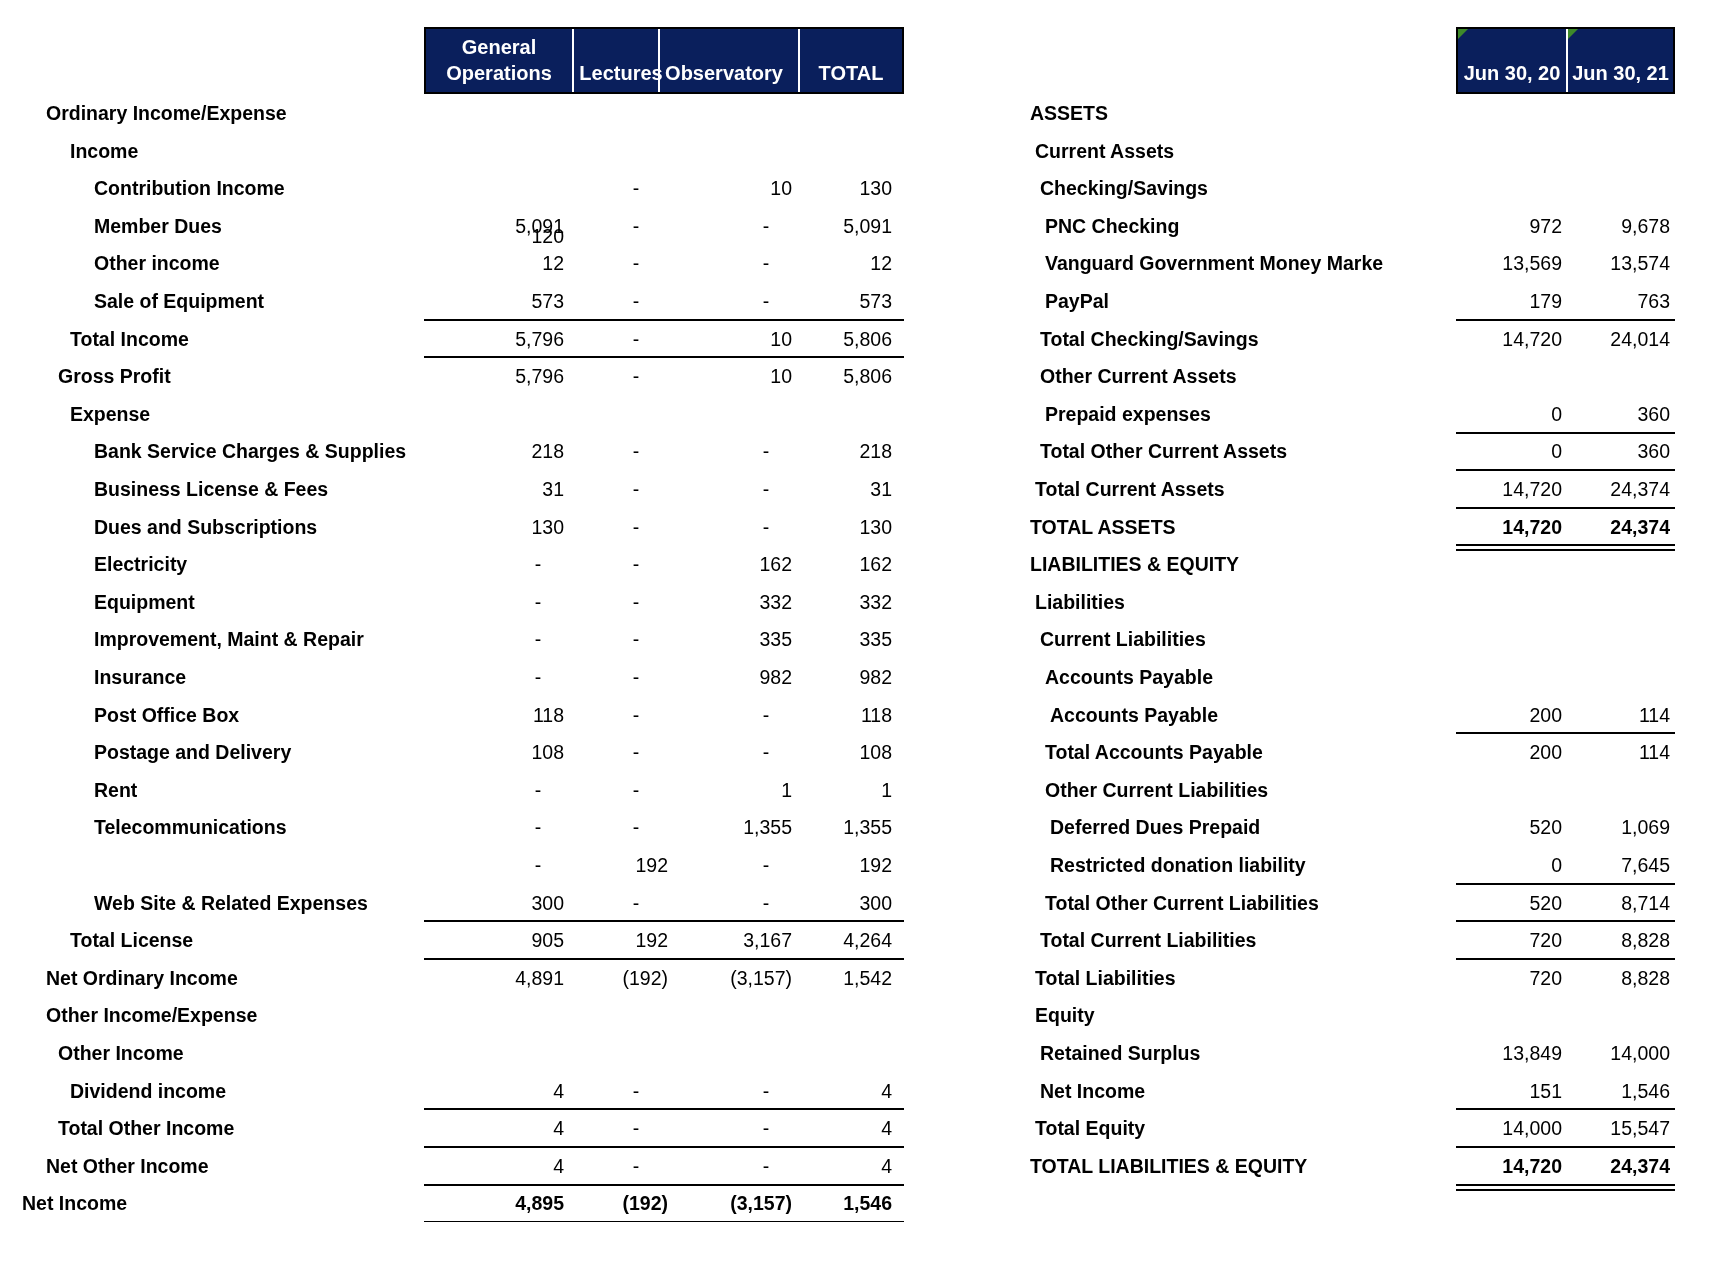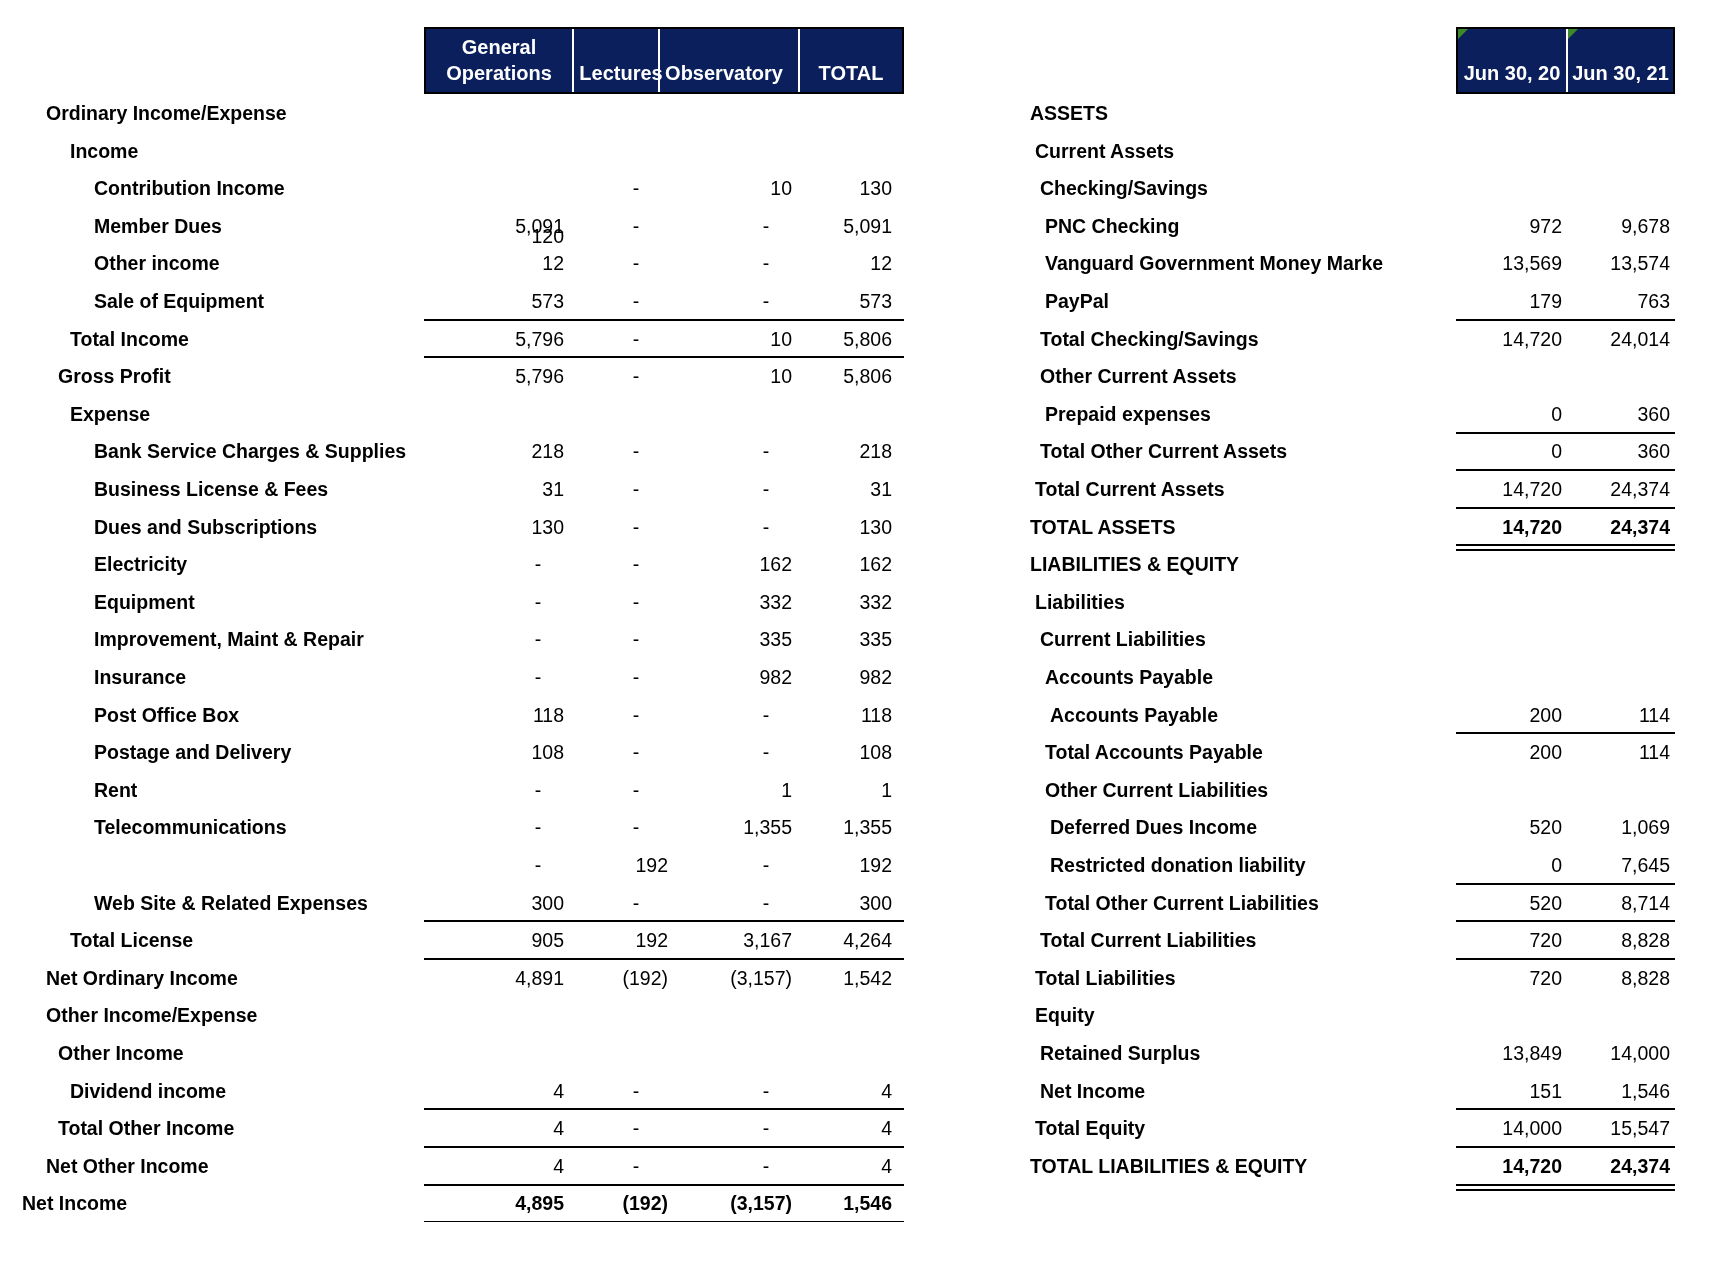--- a/index.html
+++ b/index.html
@@ -325,21 +325,21 @@
     <div class="line" style="left: 1456px; width: 219px; top: 732.4px;"></div>
     <div class="row" style="top: 734.2px; left: 0px; width: 1720px;">
       <span class="lbl" style="left: 1045px;">Total Accounts Payable</span>
       <span class="num" style="left: 1442px; width: 120px;">200</span>
       <span class="num" style="left: 1550px; width: 120px;">114</span>
     </div>
     <div class="row" style="top: 771.8px; left: 0px; width: 1720px;">
       <span class="lbl" style="left: 1045px;">Other Current Liabilities</span>
     </div>
     <div class="row" style="top: 809.4px; left: 0px; width: 1720px;">
-      <span class="lbl" style="left: 1050px;">Deferred Dues Income</span>
+      <span class="lbl" style="left: 1050px;">Deferred Dues Prepaid</span>
       <span class="num" style="left: 1442px; width: 120px;">520</span>
       <span class="num" style="left: 1550px; width: 120px;">1,069</span>
     </div>
     <div class="row" style="top: 847px; left: 0px; width: 1720px;">
       <span class="lbl" style="left: 1050px;">Restricted donation liability</span>
       <span class="num" style="left: 1442px; width: 120px;">0</span>
       <span class="num" style="left: 1550px; width: 120px;">7,645</span>
     </div>
     <div class="line" style="left: 1456px; width: 219px; top: 882.8px;"></div>
     <div class="row" style="top: 884.6px; left: 0px; width: 1720px;">

